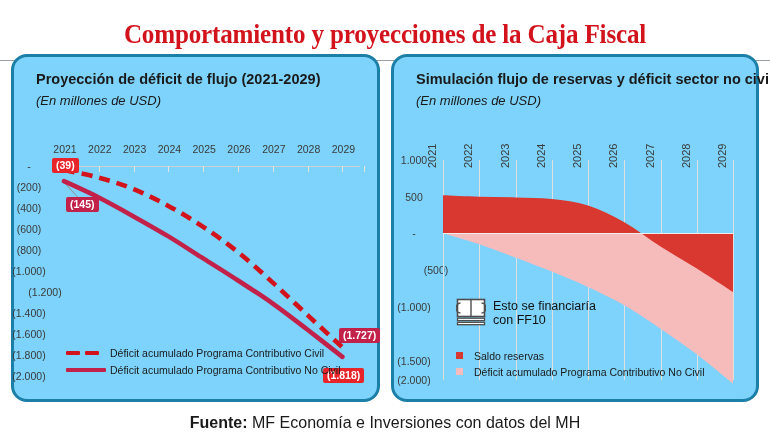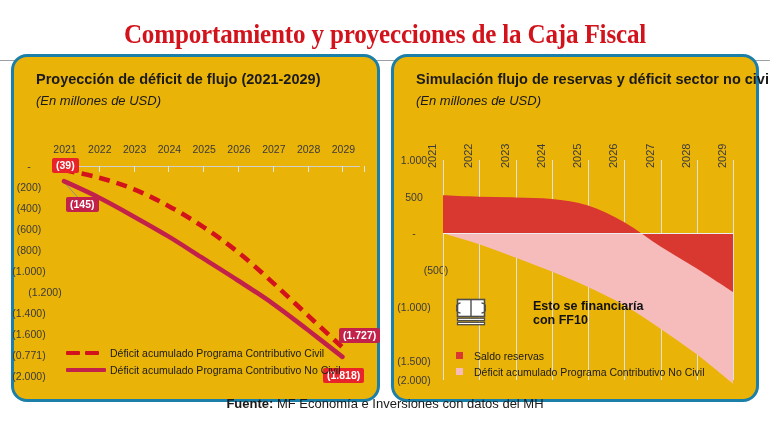--- a/index.html
+++ b/index.html
@@ -28,21 +28,21 @@
   .header-rule{
     position:absolute;left:0;top:43px;width:770px;height:1px;
     background:#9aa0a4;
   }
 
   
   .panel{
     position:absolute;top:54px;height:348px;
     border:3px solid #1c7fa8;
     border-radius:16px;
-    background:#eab308;
+    background:#7dd3fc;
     box-sizing:border-box;
   }
   .panel-left{left:11px;width:369px;}
   .panel-right{left:391px;width:368px;}
 
   .panel-title{
     position:absolute;left:22px;top:14px;
     font-size:14.5px;font-weight:bold;color:#1a1a1a;
     white-space:nowrap;
   }
@@ -92,38 +92,38 @@
   
   #rightPlot{left:443px;top:160px;width:290px;height:220px;}
   .gridline-v2{position:absolute;top:0;width:1px;height:100%;background:#e0e0e0;}
   .zeroline{position:absolute;left:0;width:100%;height:1px;background:#ededed;}
 
   .finance-note{
     position:absolute;left:456px;top:298px;display:flex;align-items:center;
   }
   .money-icon{width:30px;height:30px;margin-right:7px;flex:0 0 auto;}
   .finance-text{
-    font-size:12.5px;font-weight:bold;color:#111111;line-height:14px;white-space:nowrap;margin-left:40px;
+    font-size:12.5px;font-weight:normal;color:#111111;line-height:14px;white-space:nowrap;
   }
 
   .legend-right{position:absolute;left:456px;top:348px;}
   .legend-row2{display:flex;align-items:center;height:15px;margin-bottom:1px;gap:6px;}
   .sq{width:7px;height:7px;margin-right:5px;flex:0 0 auto;}
   .legend-row2 .lbl{font-size:10.5px;color:#1a1a1a;white-space:nowrap;}
 
   .usd-callout{
     position:absolute;left:640px;top:322px;width:108px;
     text-align:right;font-size:13px;font-weight:bold;color:#4a4a4a;
     line-height:16px;
   }
 
   
   .footer{
-    position:absolute;left:0;top:396px;width:770px;text-align:center;
-    font-size:13px;color:#1a1a1a;
+    position:absolute;left:0;top:414px;width:770px;text-align:center;
+    font-size:16px;color:#1a1a1a;
   }
   .footer b{font-weight:bold;}
 </style>
 </head>
 <body>
 
 <div class="sheet">
 
   <div class="header">
     <div class="header-title">Comportamiento y proyecciones de la Caja Fiscal</div>
@@ -138,21 +138,21 @@
   <div id="leftYAxis">
       <div class="ylab" style="left:4px;width:50px;top:166px;">-</div>
       <div class="ylab" style="left:4px;width:50px;top:187px;">(200)</div>
       <div class="ylab" style="left:4px;width:50px;top:208px;">(400)</div>
       <div class="ylab" style="left:4px;width:50px;top:229px;">(600)</div>
       <div class="ylab" style="left:4px;width:50px;top:250px;">(800)</div>
       <div class="ylab" style="left:4px;width:50px;top:271px;">(1.000)</div>
       <div class="ylab" style="left:20px;width:50px;top:292px;">(1.200)</div>
       <div class="ylab" style="left:4px;width:50px;top:313px;">(1.400)</div>
       <div class="ylab" style="left:4px;width:50px;top:334px;">(1.600)</div>
-      <div class="ylab" style="left:4px;width:50px;top:355px;">(0.771)</div>
+      <div class="ylab" style="left:4px;width:50px;top:355px;">(1.800)</div>
       <div class="ylab" style="left:4px;width:50px;top:376px;">(2.000)</div>
     </div>
 
   <div id="leftXAxis">
       <div class="xlab" style="left:52px;top:143px;width:26px;text-align:center;">2021</div>
       <div class="xlab" style="left:86.80278422273781px;top:143px;width:26px;text-align:center;">2022</div>
       <div class="xlab" style="left:121.60556844547563px;top:143px;width:26px;text-align:center;">2023</div>
       <div class="xlab" style="left:156.40835266821347px;top:143px;width:26px;text-align:center;">2024</div>
       <div class="xlab" style="left:191.21113689095128px;top:143px;width:26px;text-align:center;">2025</div>
       <div class="xlab" style="left:226.0139211136891px;top:143px;width:26px;text-align:center;">2026</div>

